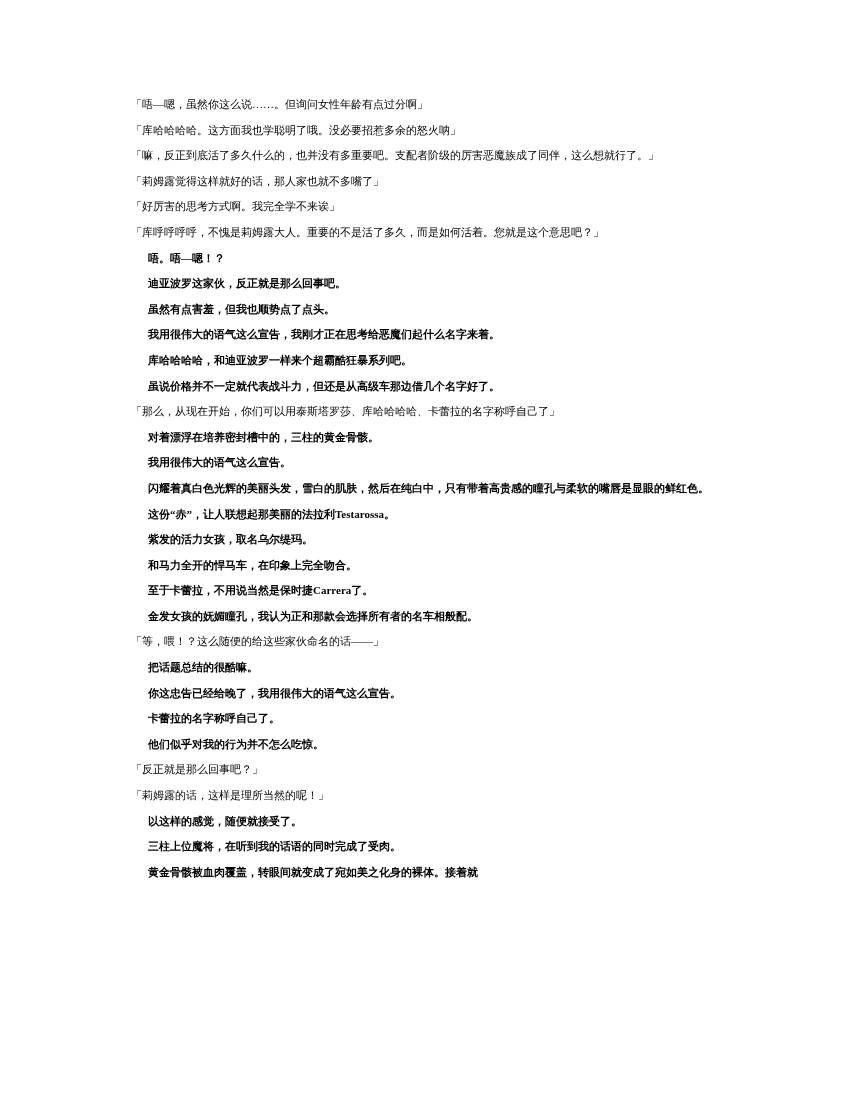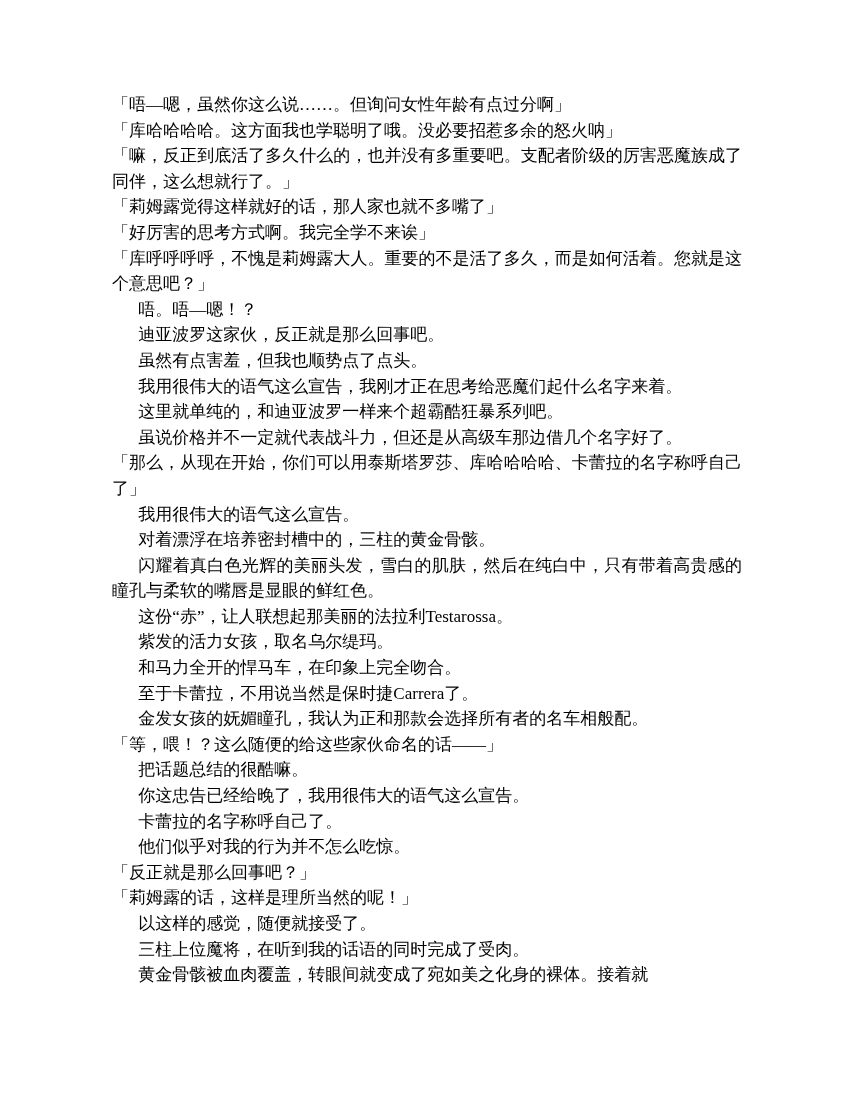--- a/index.html
+++ b/index.html
@@ -16,58 +16,60 @@
   }
   .page {
     position: relative;
     width: 850px;
     height: 1100px;
     box-sizing: border-box;
     padding: 92px 108px 40px 112px;
     background: #ffffff;
   }
   .doc-body {
-    font-size: 17px;
+    font-size: 11px;
     line-height: 25.6px;
     text-align: justify;
     text-justify: inter-ideograph;
+    margin-left: 19px;
   }
   p {
     margin: 0;
     padding: 0;
   }
   
   p.quote {
     text-indent: 0;
   }
   
   p.narr {
     text-indent: 1.55em;
+    font-weight: bold;
   }
 </style>
 </head>
 <body>
 
 <div class="page">
   <div class="doc-body">
     <p class="quote">「唔—嗯，虽然你这么说……。但询问女性年龄有点过分啊」</p>
     <p class="quote">「库哈哈哈哈。这方面我也学聪明了哦。没必要招惹多余的怒火呐」</p>
     <p class="quote">「嘛，反正到底活了多久什么的，也并没有多重要吧。支配者阶级的厉害恶魔族成了同伴，这么想就行了。」</p>
     <p class="quote">「莉姆露觉得这样就好的话，那人家也就不多嘴了」</p>
     <p class="quote">「好厉害的思考方式啊。我完全学不来诶」</p>
     <p class="quote">「库呼呼呼呼，不愧是莉姆露大人。重要的不是活了多久，而是如何活着。您就是这个意思吧？」</p>
     <p class="narr">唔。唔—嗯！？</p>
     <p class="narr">迪亚波罗这家伙，反正就是那么回事吧。</p>
     <p class="narr">虽然有点害羞，但我也顺势点了点头。</p>
     <p class="narr">我用很伟大的语气这么宣告，我刚才正在思考给恶魔们起什么名字来着。</p>
-    <p class="narr">这里就单纯的，和迪亚波罗一样来个超霸酷狂暴系列吧。</p>
+    <p class="narr">库哈哈哈哈，和迪亚波罗一样来个超霸酷狂暴系列吧。</p>
     <p class="narr">虽说价格并不一定就代表战斗力，但还是从高级车那边借几个名字好了。</p>
     <p class="quote">「那么，从现在开始，你们可以用泰斯塔罗莎、库哈哈哈哈、卡蕾拉的名字称呼自己了」</p>
+    <p class="narr">对着漂浮在培养密封槽中的，三柱的黄金骨骸。</p>
     <p class="narr">我用很伟大的语气这么宣告。</p>
-    <p class="narr">对着漂浮在培养密封槽中的，三柱的黄金骨骸。</p>
     <p class="narr">闪耀着真白色光辉的美丽头发，雪白的肌肤，然后在纯白中，只有带着高贵感的瞳孔与柔软的嘴唇是显眼的鲜红色。</p>
     <p class="narr">这份“赤”，让人联想起那美丽的法拉利Testarossa。</p>
     <p class="narr">紫发的活力女孩，取名乌尔缇玛。</p>
     <p class="narr">和马力全开的悍马车，在印象上完全吻合。</p>
     <p class="narr">至于卡蕾拉，不用说当然是保时捷Carrera了。</p>
     <p class="narr">金发女孩的妩媚瞳孔，我认为正和那款会选择所有者的名车相般配。</p>
     <p class="quote">「等，喂！？这么随便的给这些家伙命名的话——」</p>
     <p class="narr">把话题总结的很酷嘛。</p>
     <p class="narr">你这忠告已经给晚了，我用很伟大的语气这么宣告。</p>
     <p class="narr">卡蕾拉的名字称呼自己了。</p>

